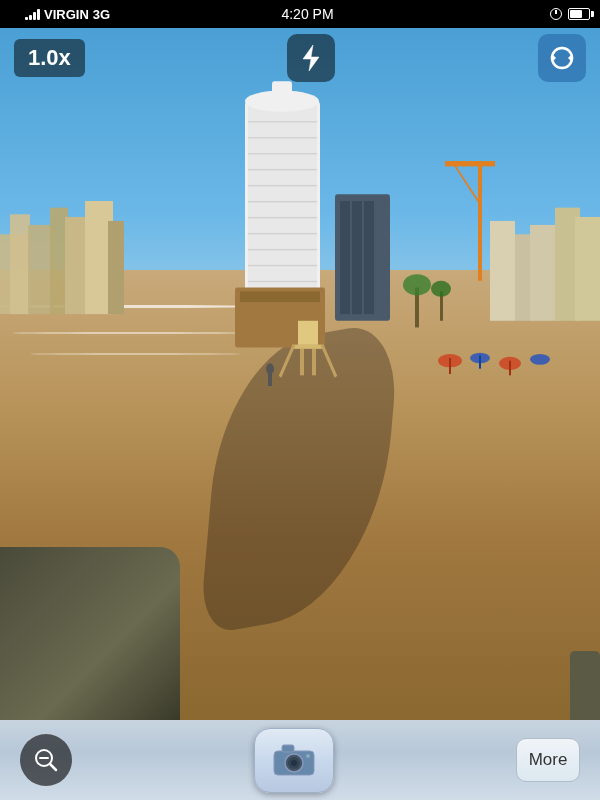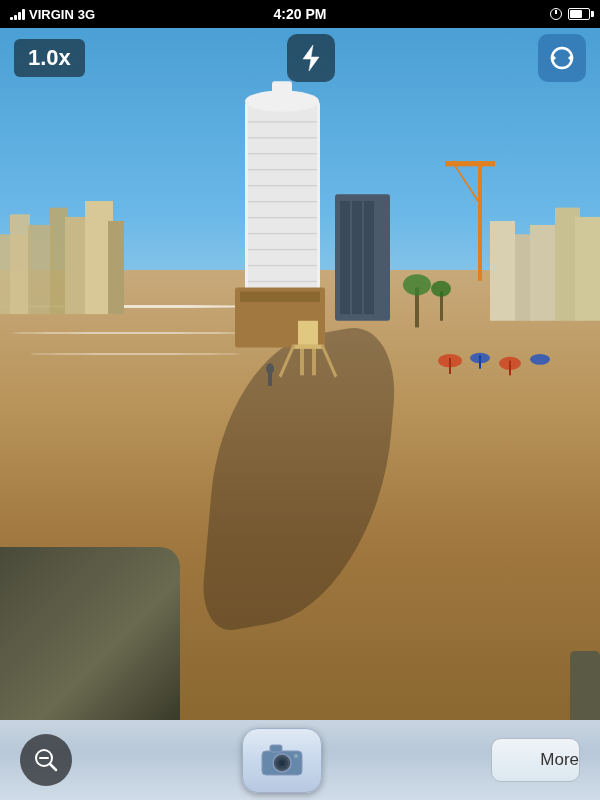--- a/index.html
+++ b/index.html
@@ -9,21 +9,21 @@
       height: 800px;
       overflow: hidden;
       font-family: -apple-system, 'Helvetica Neue', Arial, sans-serif;
       background: #000;
       position: relative;
     }
 
     
     #status-bar {
       position: absolute;
-      top: 0; left: 0; right: 0;
+      top: 0; left: 15px; right: 0;
       height: 28px;
       background: rgba(0,0,0,0.5);
       display: flex;
       align-items: center;
       justify-content: space-between;
       padding: 0 10px;
       z-index: 10;
       color: white;
       font-size: 13px;
       font-weight: 600;
@@ -49,21 +49,21 @@
     .signal-bars span:nth-child(1) { height: 3px; }
     .signal-bars span:nth-child(2) { height: 5px; }
     .signal-bars span:nth-child(3) { height: 8px; }
     .signal-bars span:nth-child(4) { height: 11px; }
 
     .status-center {
       position: absolute;
       left: 50%;
       transform: translateX(-50%);
       font-size: 14px;
-      font-weight: 700;
+      font-weight: 400;
     }
 
     .status-right {
       display: flex;
       align-items: center;
       gap: 6px;
     }
 
     .battery-icon {
       width: 22px;
@@ -317,25 +317,25 @@
       height: 34px;
       position: relative;
       display: flex;
       align-items: center;
       justify-content: center;
     }
 
     .more-btn {
       background: linear-gradient(180deg, #f0f4f8 0%, #dce8f0 100%);
       border-radius: 10px;
-      width: 89px;
+      width: 64px;
       height: 44px;
       display: flex;
       align-items: center;
-      justify-content: flex-end;
+      justify-content: center;
       border: 1px solid #b0bcc8;
       cursor: pointer;
       font-size: 17px;
       font-weight: 500;
       color: #333;
     }
   </style>
 </head>
 <body>
 

